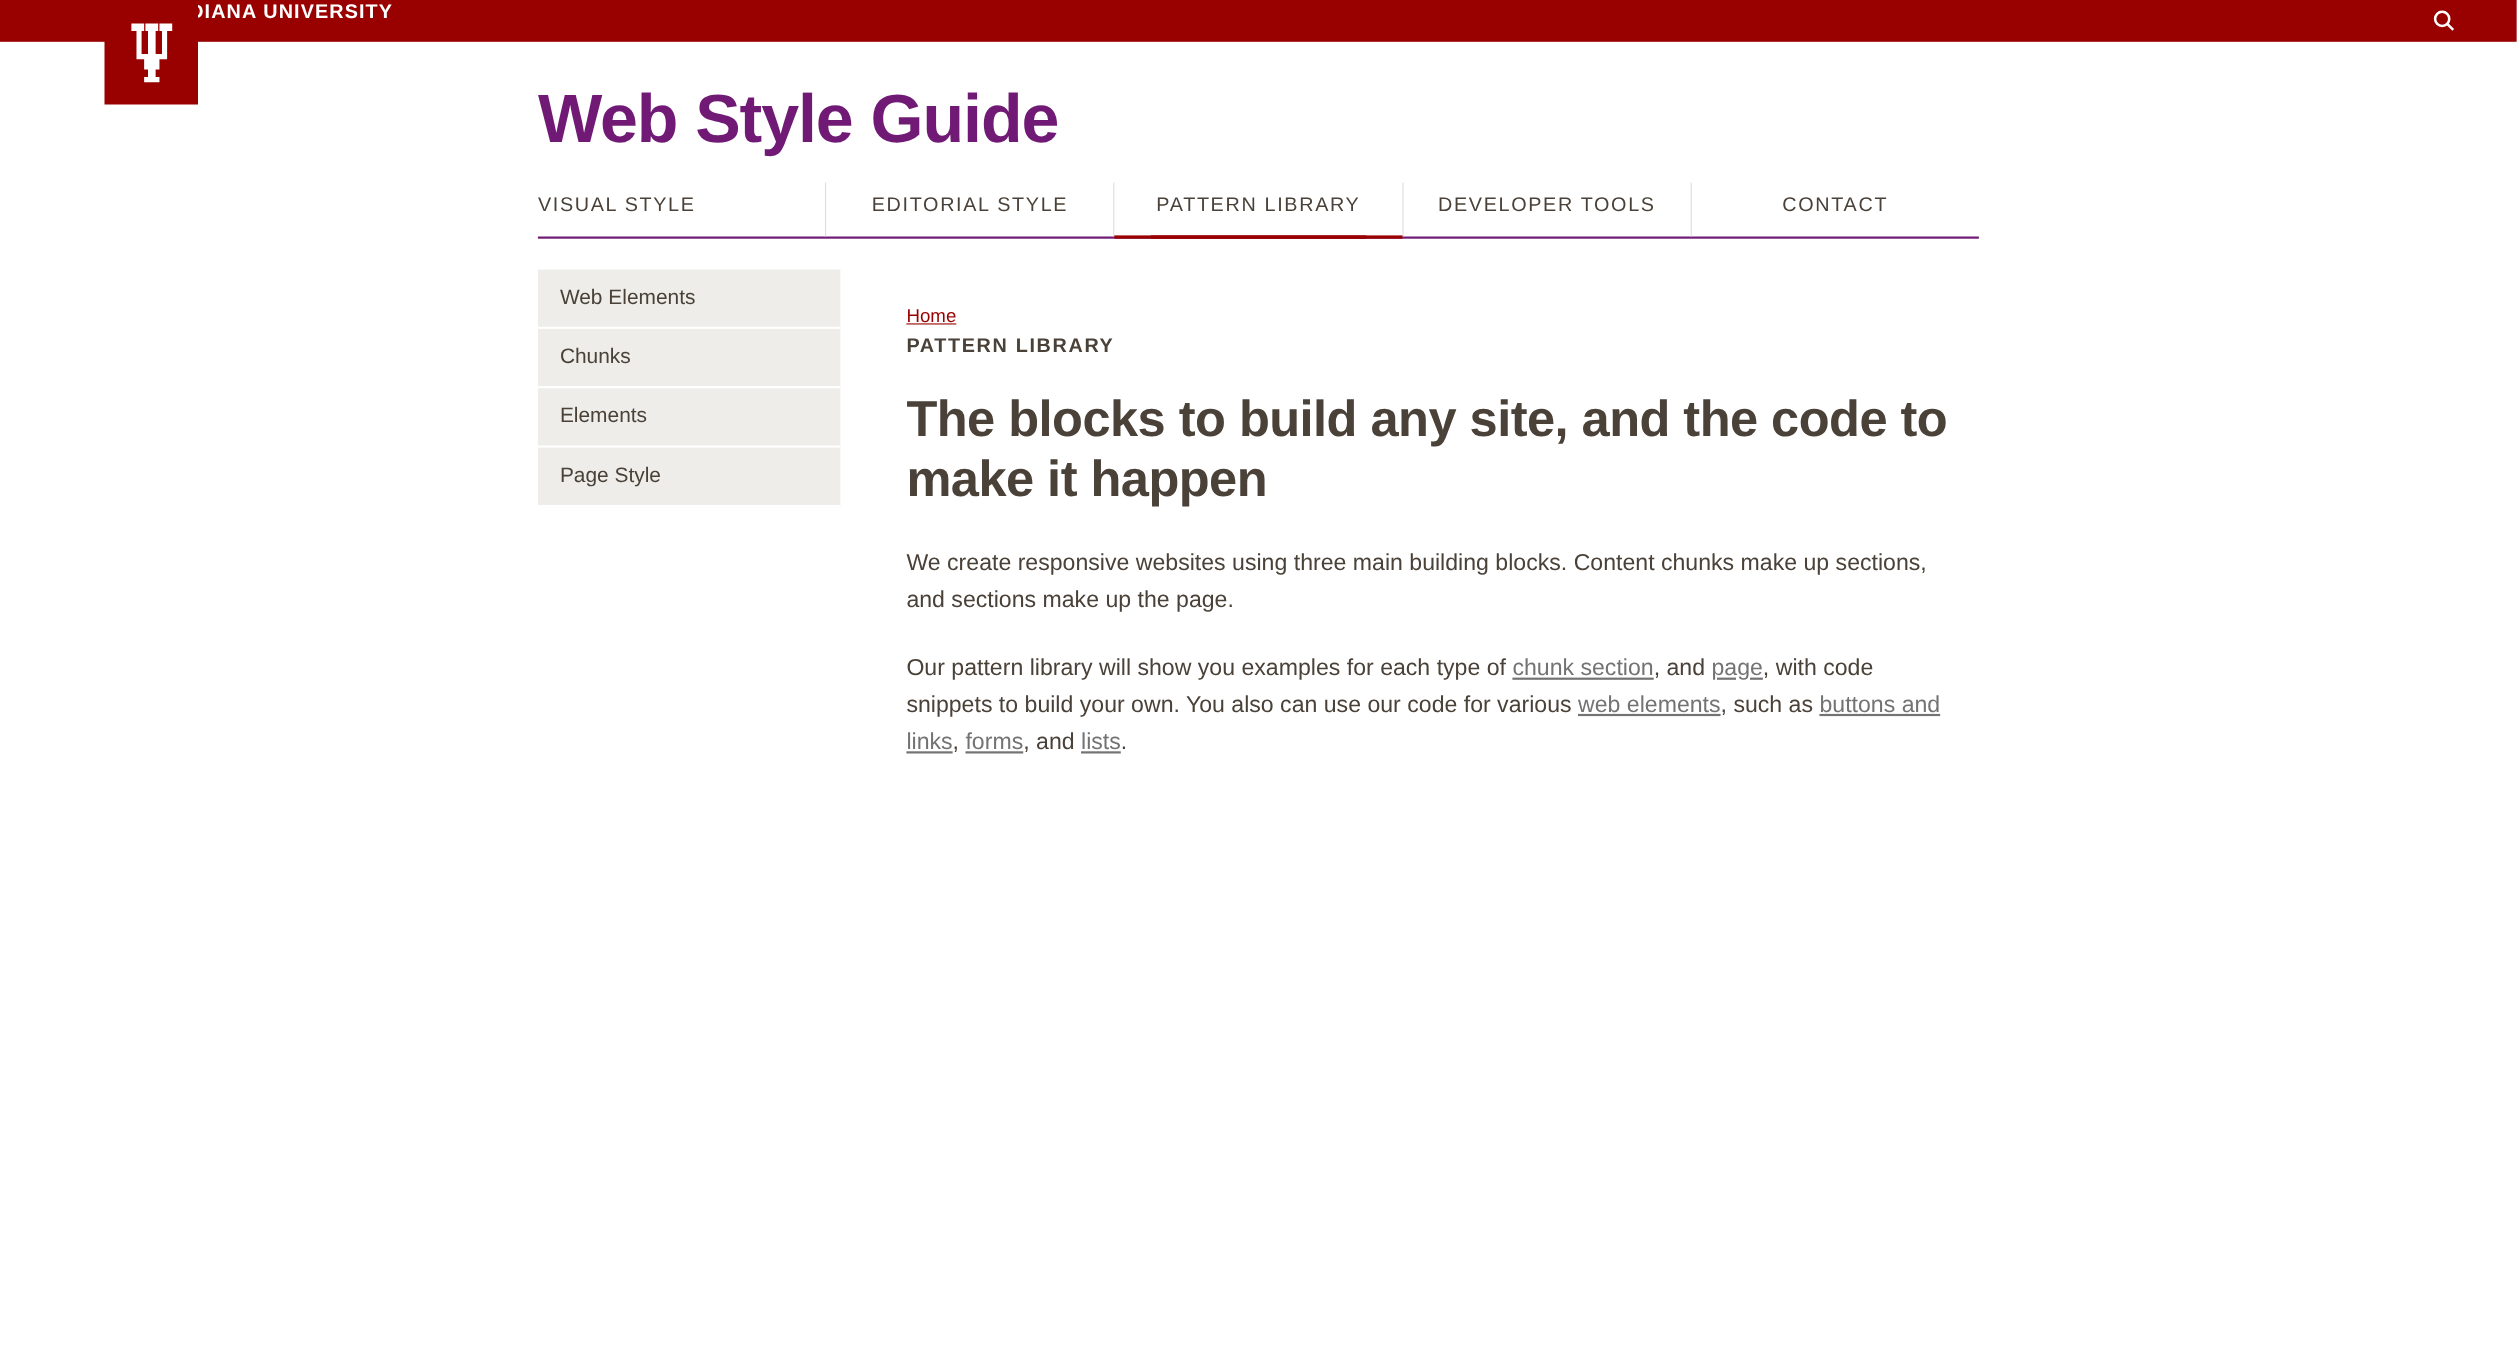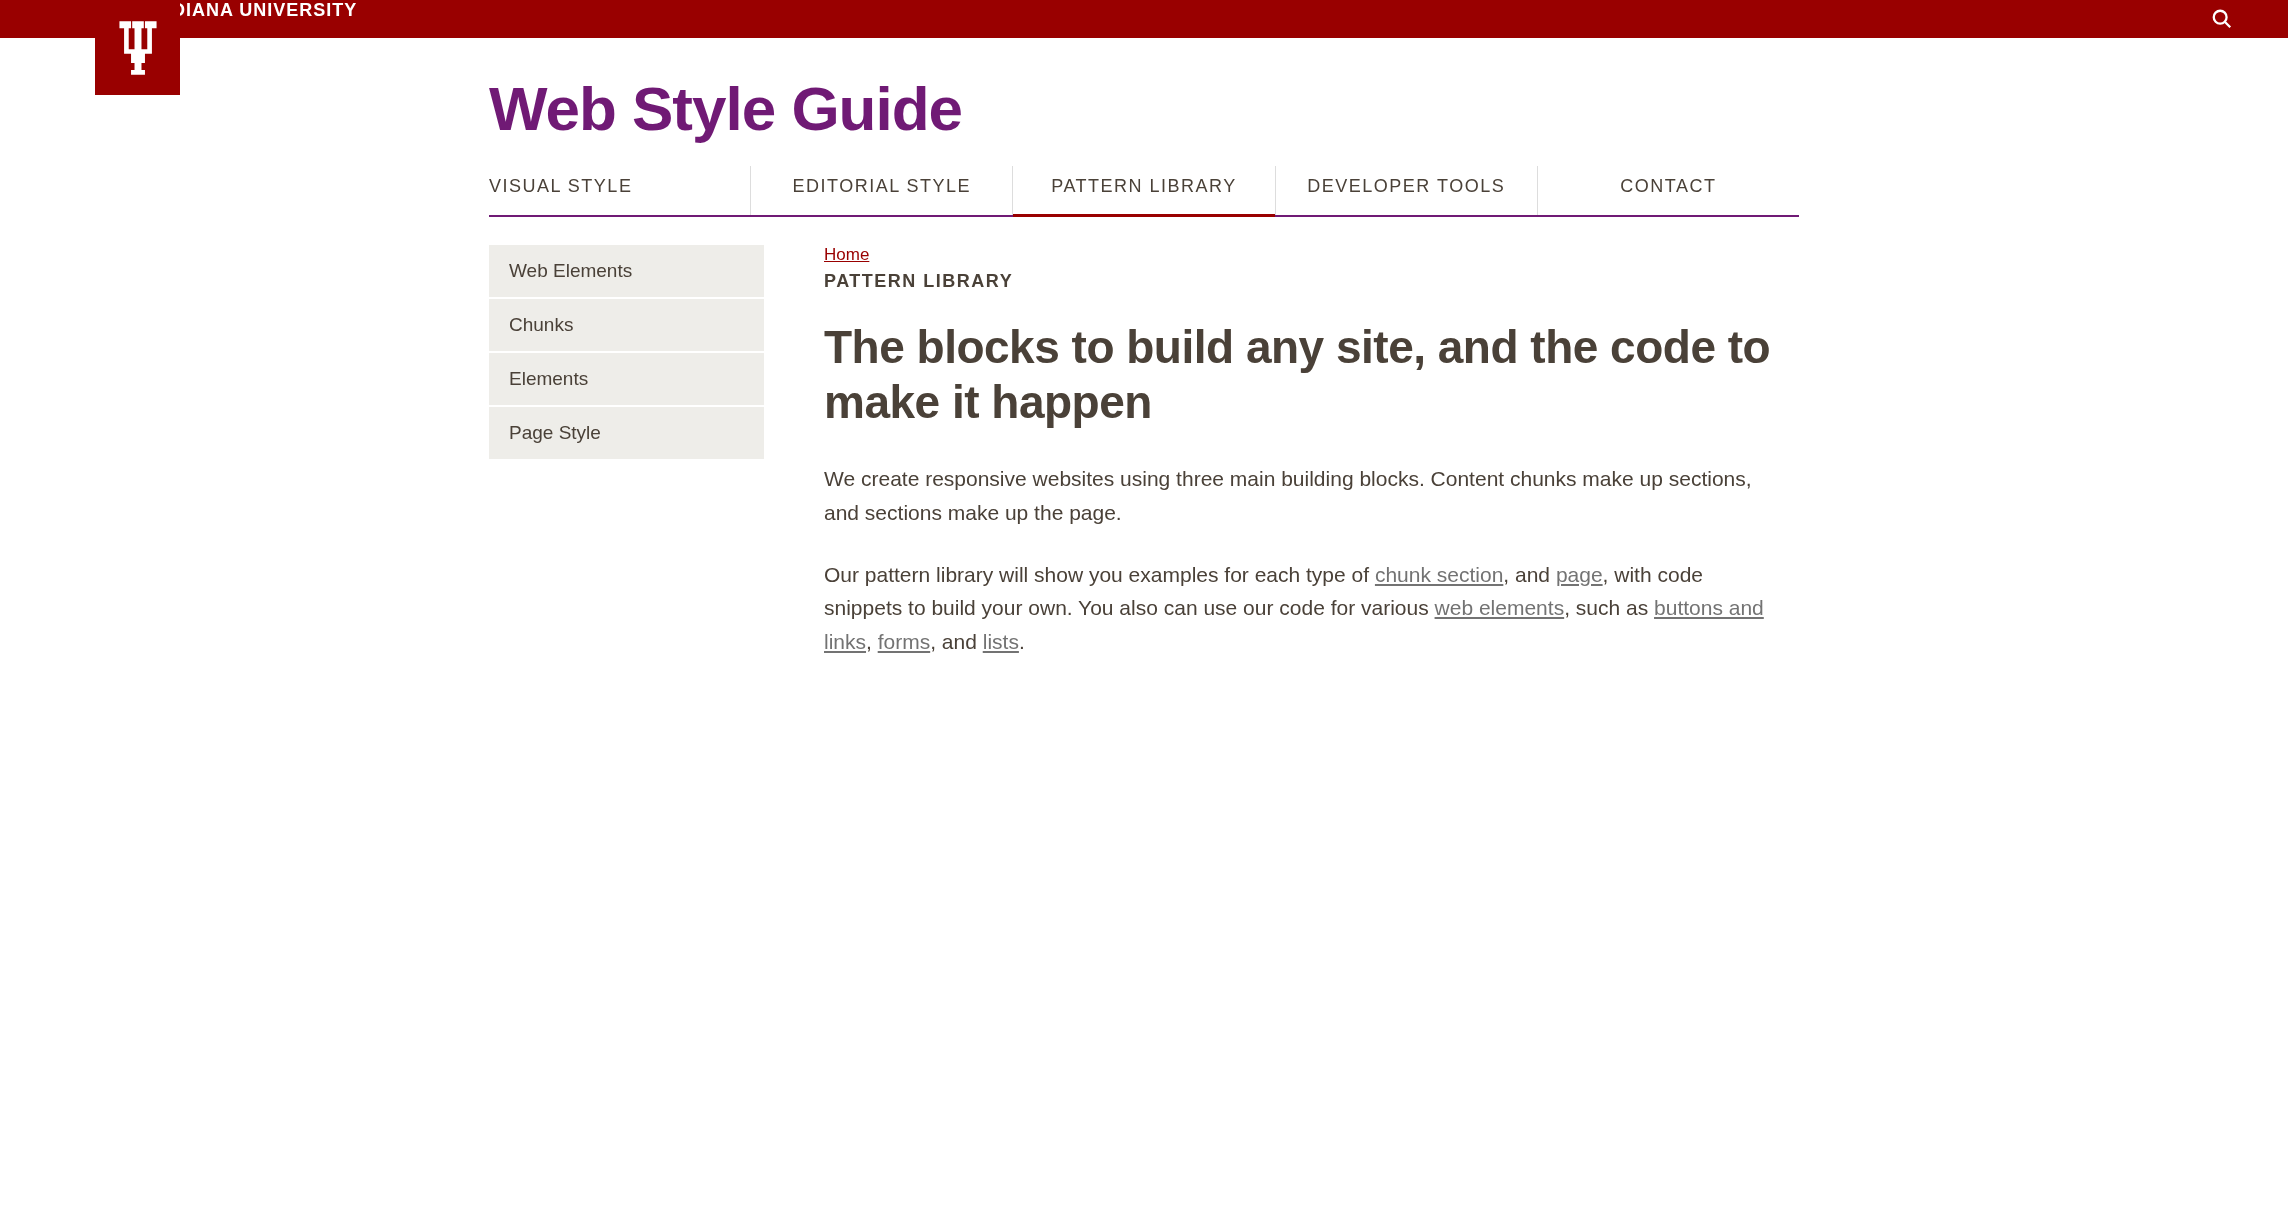--- a/index.html
+++ b/index.html
@@ -24,21 +24,21 @@
 .main-nav-item.active { color: #4a4138; }
 .main-nav-item.active .nav-underline { position: absolute; bottom: -2px; left: 50%; transform: translateX(-50%); width: 75%; height: 3px; background: #900; }
 
 .content-wrap { padding: 28px 95px 40px 95px; }
 .content-inner { max-width: 1310px; margin: 0 auto; display: flex; gap: 60px; }
 
 .sidebar { width: 275px; flex-shrink: 0; }
 .sidebar-item { display: block; background: #eeede9; padding: 15px 20px; font-size: 19px; color: #4a4138; border-bottom: 2px solid #fff; cursor: pointer; text-decoration: none; }
 
 .main-content { flex: 1; max-width: 960px; }
-.breadcrumb { color: #900; font-size: 17px; text-decoration: underline; cursor: pointer; display: inline-block; margin-bottom: 6px; }
+.breadcrumb { color: #900; font-size: 17px; text-decoration: underline; cursor: pointer; display: inline-block; margin-bottom: 6px; margin-top: 33px; }
 .section-label { font-size: 18px; letter-spacing: 1.5px; font-weight: 700; color: #4a4138; margin-bottom: 28px; }
 .page-heading { font-size: 46px; font-weight: 800; color: #4a4138; line-height: 1.2; margin-bottom: 32px; letter-spacing: -0.5px; }
 .body-text { font-size: 21px; line-height: 1.6; color: #4a4138; margin-bottom: 28px; }
 .inline-link { color: #737373; text-decoration: underline; cursor: pointer; }
 </style>
 </head>
 <body>
 
 <div class="topbar">
   <div class="logo-block">

